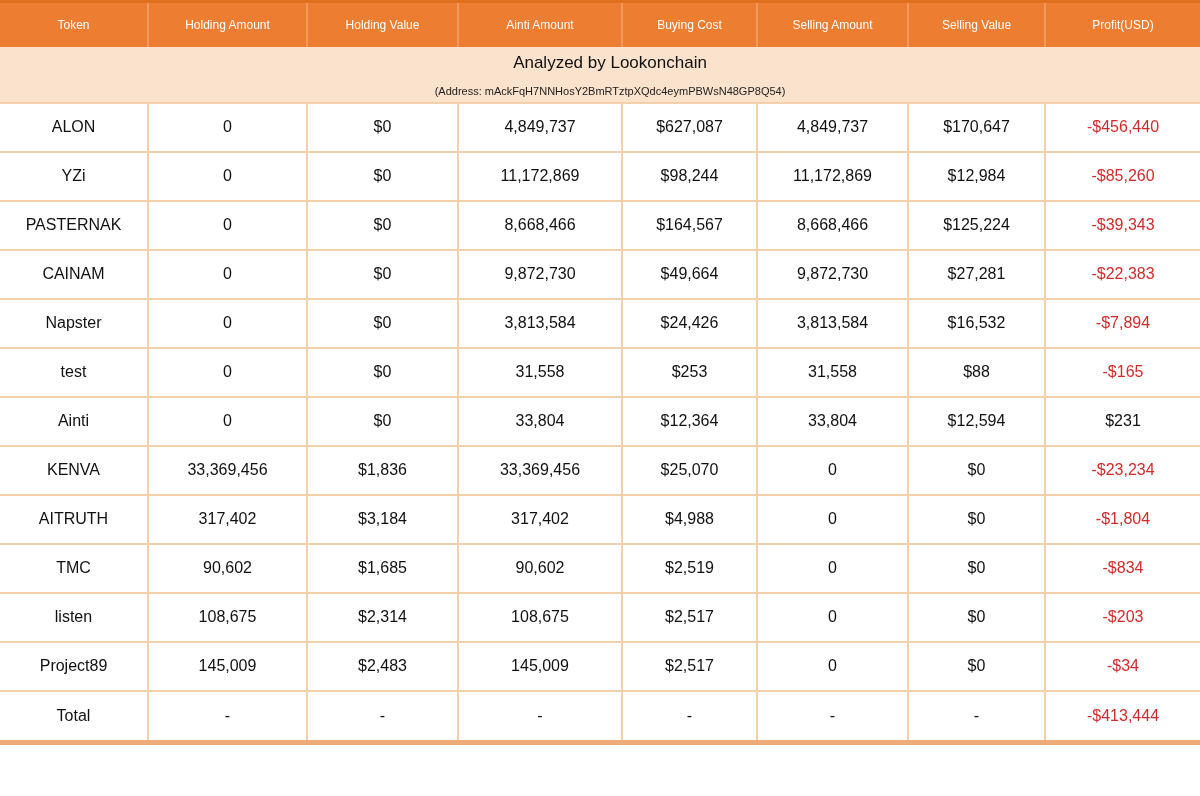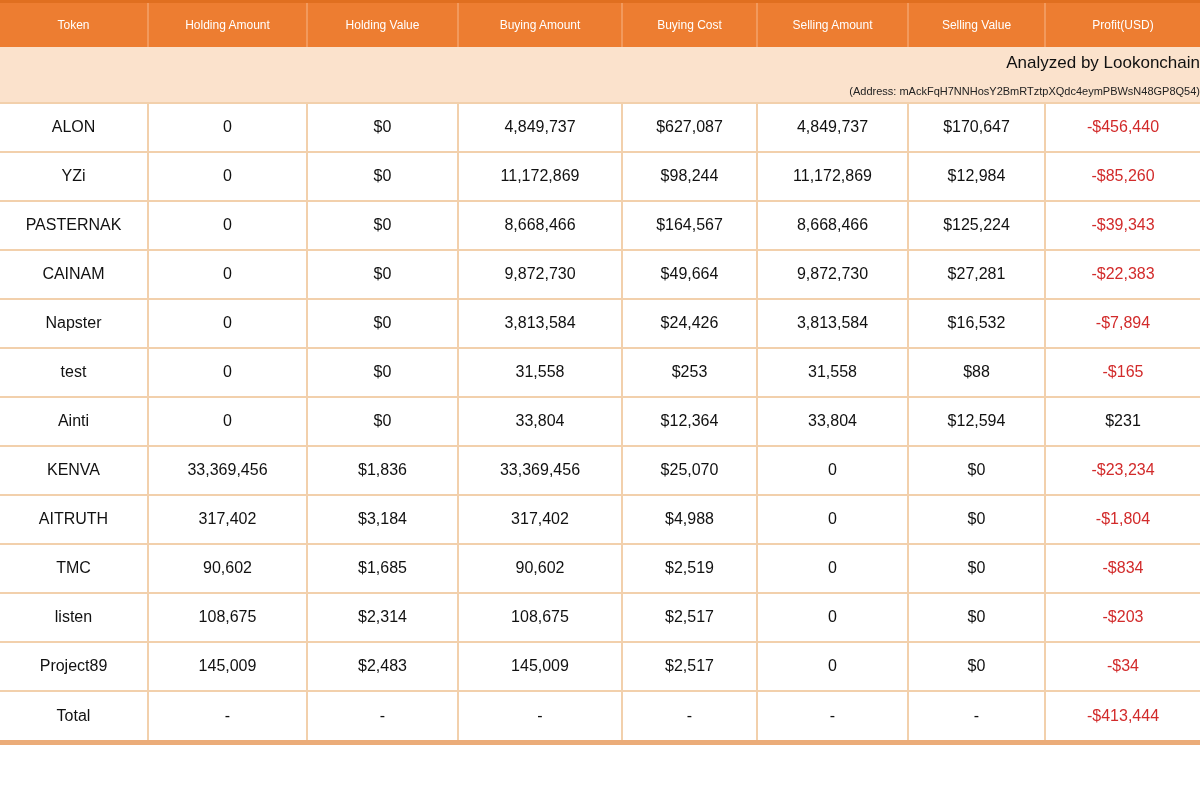--- a/index.html
+++ b/index.html
@@ -23,21 +23,21 @@
     height:45px;
     text-align:center;
     vertical-align:middle;
     border-right:2px solid var(--header-divider);
     border-top:3px solid #E06F20;
   }
   thead th:last-child{border-right:none;}
   .banner-cell{
     background:var(--banner-bg);
     height:56px;
-    text-align:right;
+    text-align:center;
     vertical-align:middle;
     border-bottom:2px solid var(--grid-border);
     padding-left:20px;
   }
   .banner-title{font-size:17px;color:#111;line-height:1.5;}
   .banner-address{font-size:11px;color:#222;line-height:1.3;margin-top:8px;}
   tbody td.cell{
     background:#ffffff;
     height:49px;
     text-align:center;
@@ -66,21 +66,21 @@
       <col style="width: 135px;">
       <col style="width: 151px;">
       <col style="width: 137px;">
       <col style="width: 155px;">
     </colgroup>
   <thead>
     <tr>
         <th>Token</th>
         <th>Holding Amount</th>
         <th>Holding Value</th>
-        <th>Buying Amount</th>
+        <th>Ainti Amount</th>
         <th>Buying Cost</th>
         <th>Selling Amount</th>
         <th>Selling Value</th>
         <th>Profit(USD)</th>
       </tr>
   </thead>
   <tbody>
     <tr>
       <td class="banner-cell" colspan="8">
         <div class="banner-title">Analyzed by Lookonchain</div>

